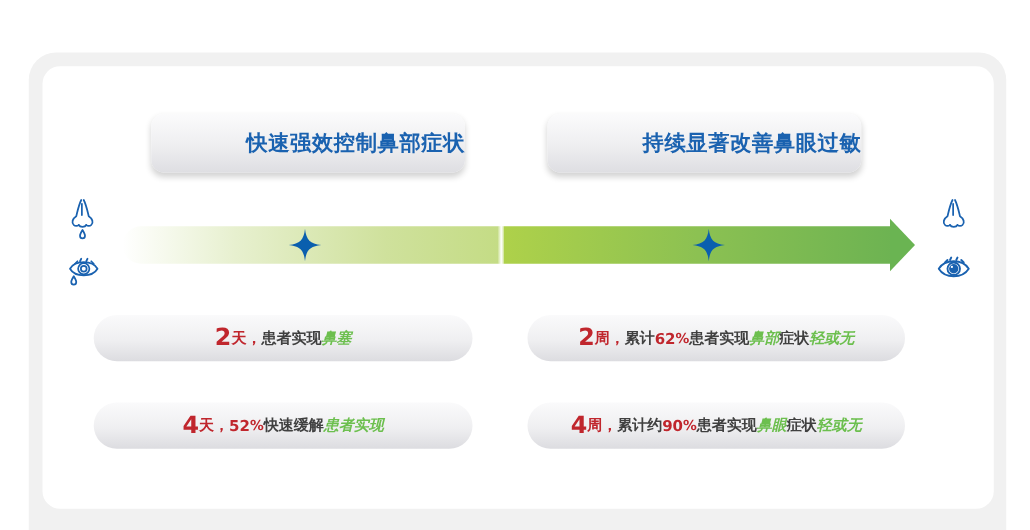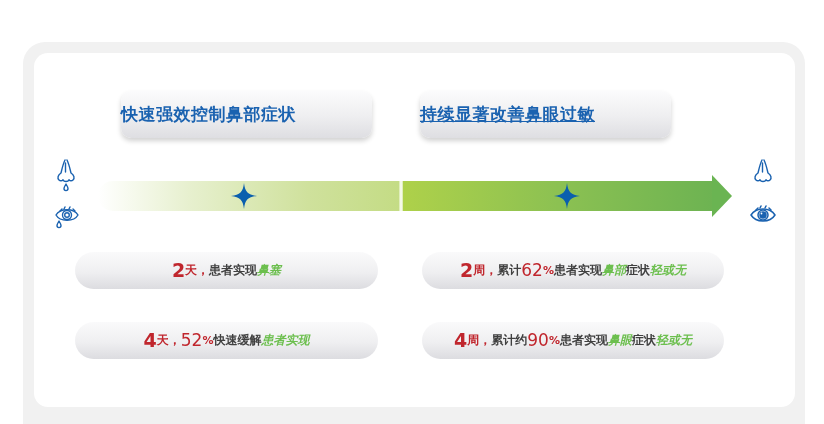--- a/index.html
+++ b/index.html
@@ -32,28 +32,28 @@
   .header-btn {
     position: absolute;
     top: 91px;
     width: 251px;
     height: 47px;
     border-radius: 10px;
     background: linear-gradient(180deg, #fbfbfc 0%, #eeeef0 55%, #dedee2 100%);
     box-shadow: 0 3px 5px rgba(0,0,0,0.18);
     display: flex;
     align-items: center;
-    justify-content: flex-start;
+    justify-content: flex-end;
     color: #1a62b0;
     font-weight: bold;
     font-size: 17px;
     letter-spacing: 0.5px;
   }
   .header-btn.left { left: 121px; }
-  .header-btn.right { left: 420px; text-decoration: underline; }
+  .header-btn.right { left: 438px; }
 
   .timeline {
     position: absolute;
     left: 98px;
     top: 175px;
     width: 634px;
     height: 42px;
   }
   .bar-left {
     position: absolute;
@@ -124,22 +124,22 @@
     color: #c0262d;
     font-size: 19px;
     font-weight: bold;
     line-height: 1;
   }
   .red {
     color: #c0262d;
   }
   .mid-num {
     color: #c0262d;
-    font-size: 17px;
-    font-weight: normal;
+    font-size: 12px;
+    font-weight: bold;
     line-height: 1;
   }
   .pct {
     color: #c0262d;
     font-size: 11px;
   }
   .green {
     color: #6cbf4e;
     font-style: italic;
   }

